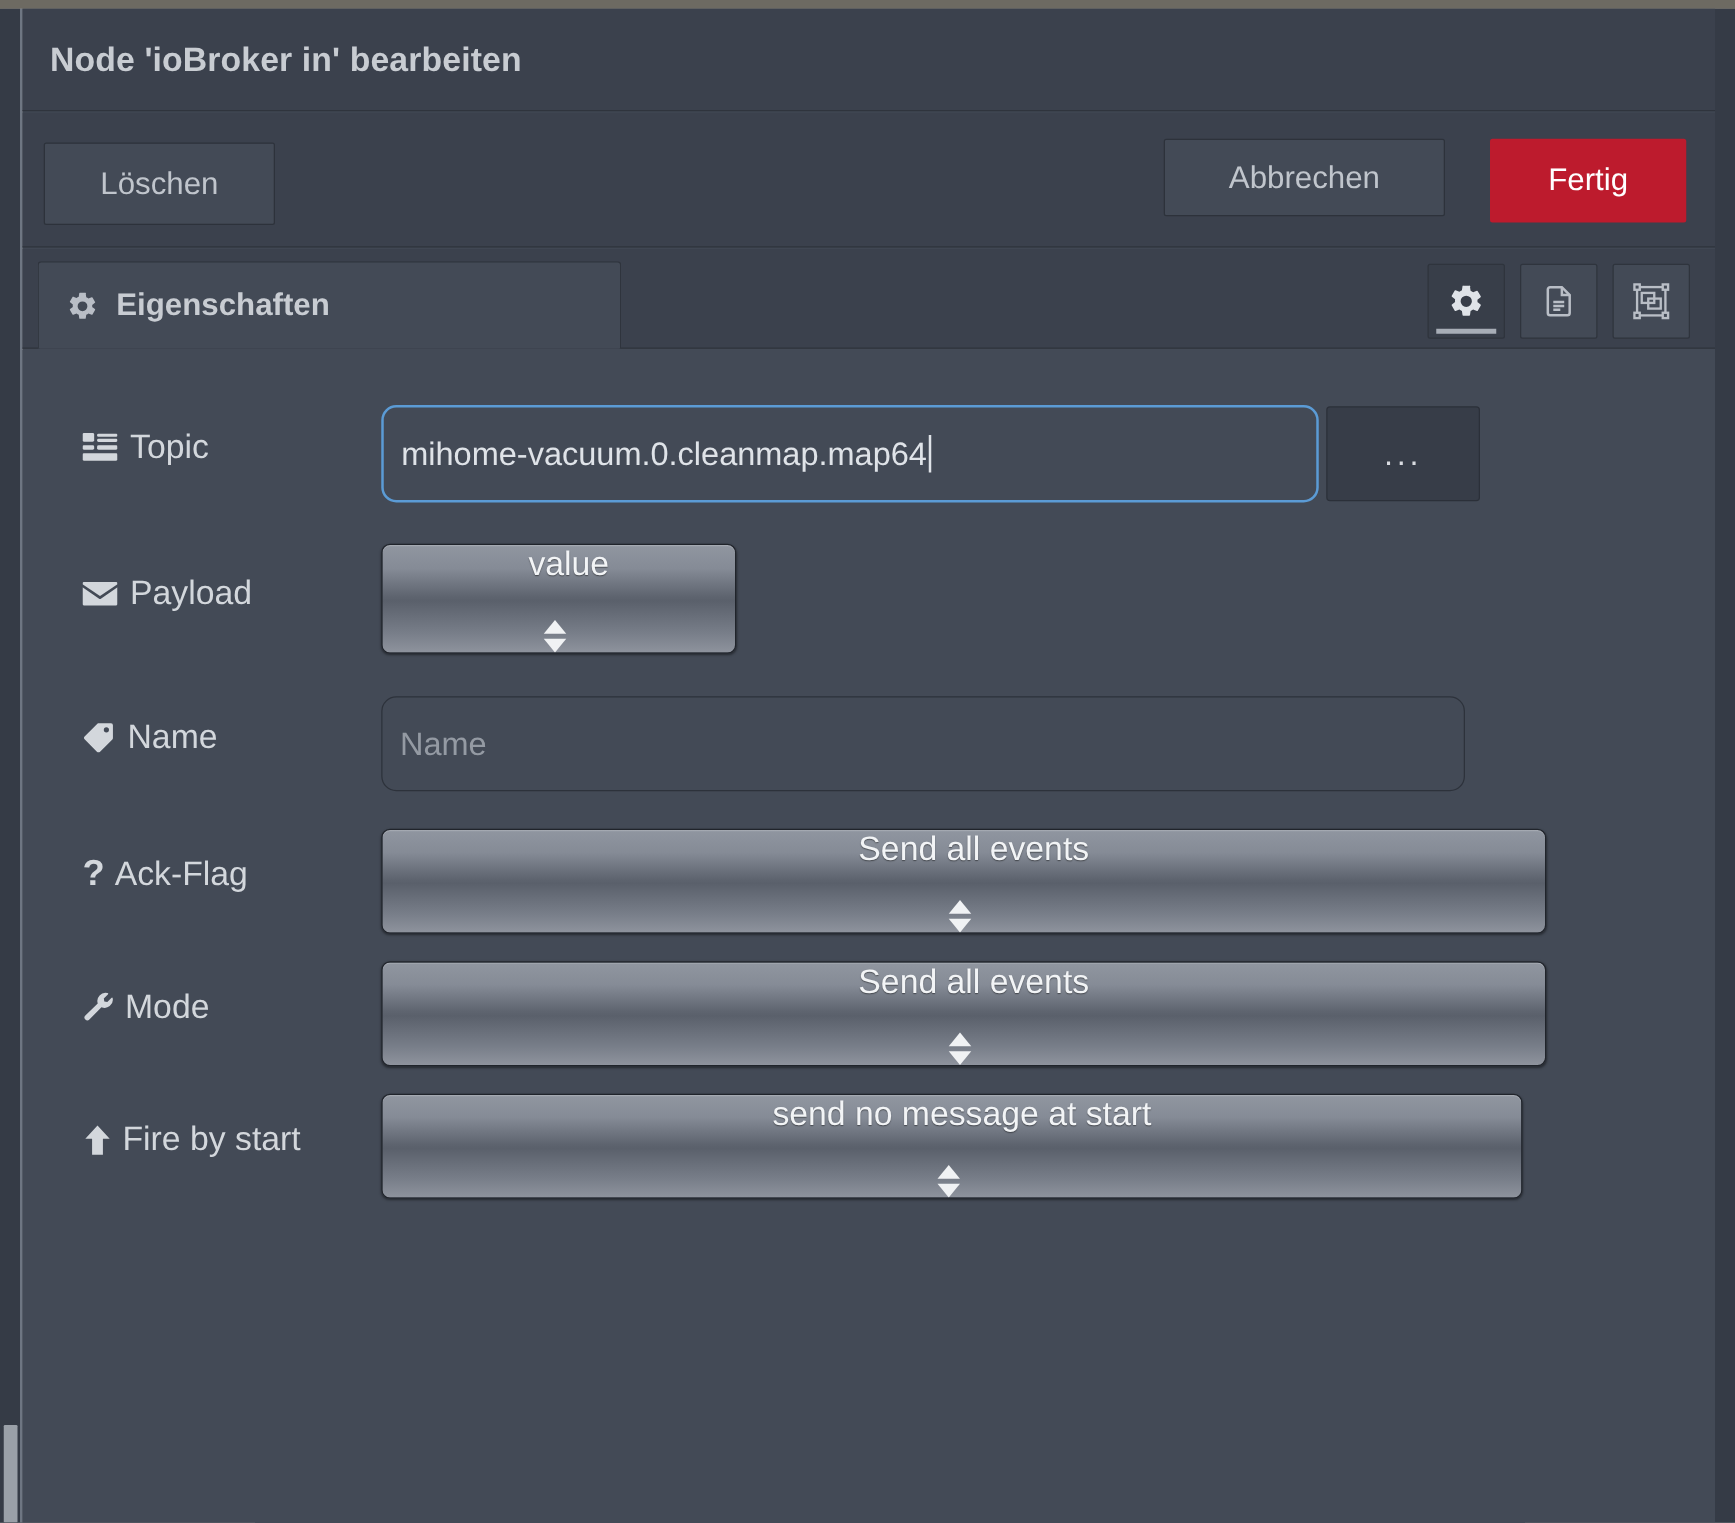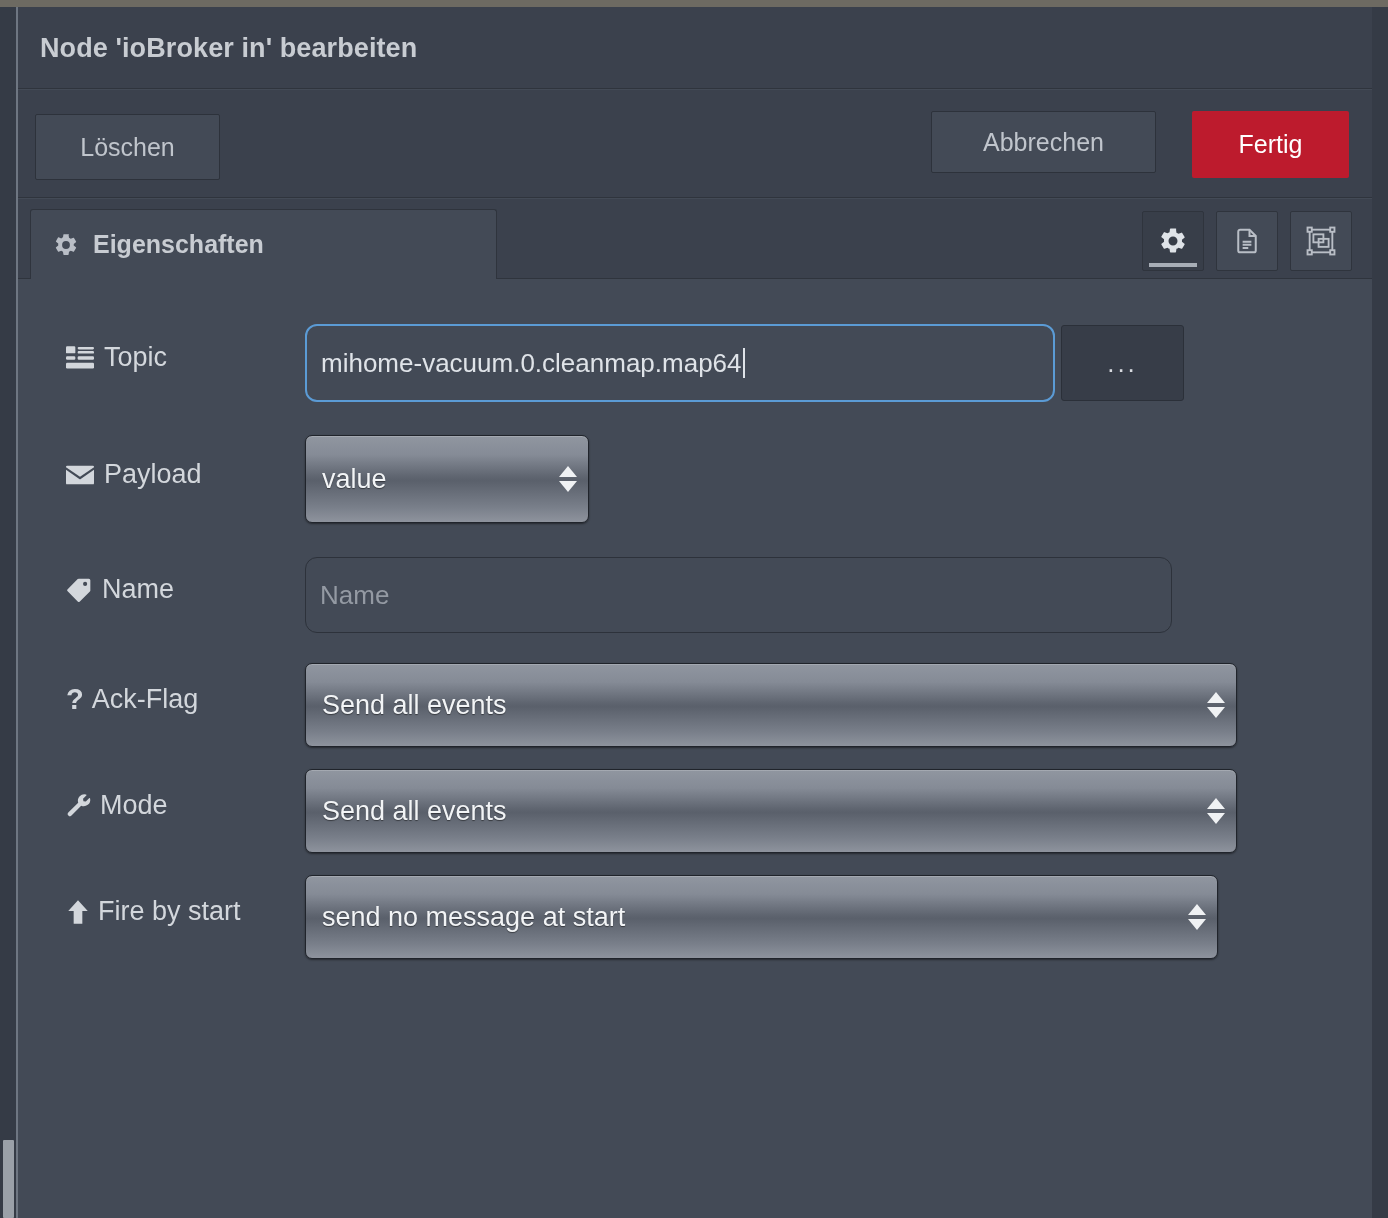--- a/index.html
+++ b/index.html
@@ -233,20 +233,21 @@
                 #858b96 22%,
                 #5e646f 48%,
                 #5a606b 52%,
                 #787e89 82%,
                 #8e939d 100%);
     box-shadow: 0 1px 2px rgba(0,0,0,0.45), inset 0 1px 0 rgba(255,255,255,0.18);
     display: flex;
     align-items: center;
     cursor: pointer;
     overflow: hidden;
+    flex-direction: column;
   }
   .sel-text {
     color: #f2f4f6;
     font-size: 27px;
     padding-left: 16px;
     text-shadow: 0 1px 1px rgba(0,0,0,0.45);
     white-space: nowrap;
     flex: 1;
   }
   .sel-arrows {

